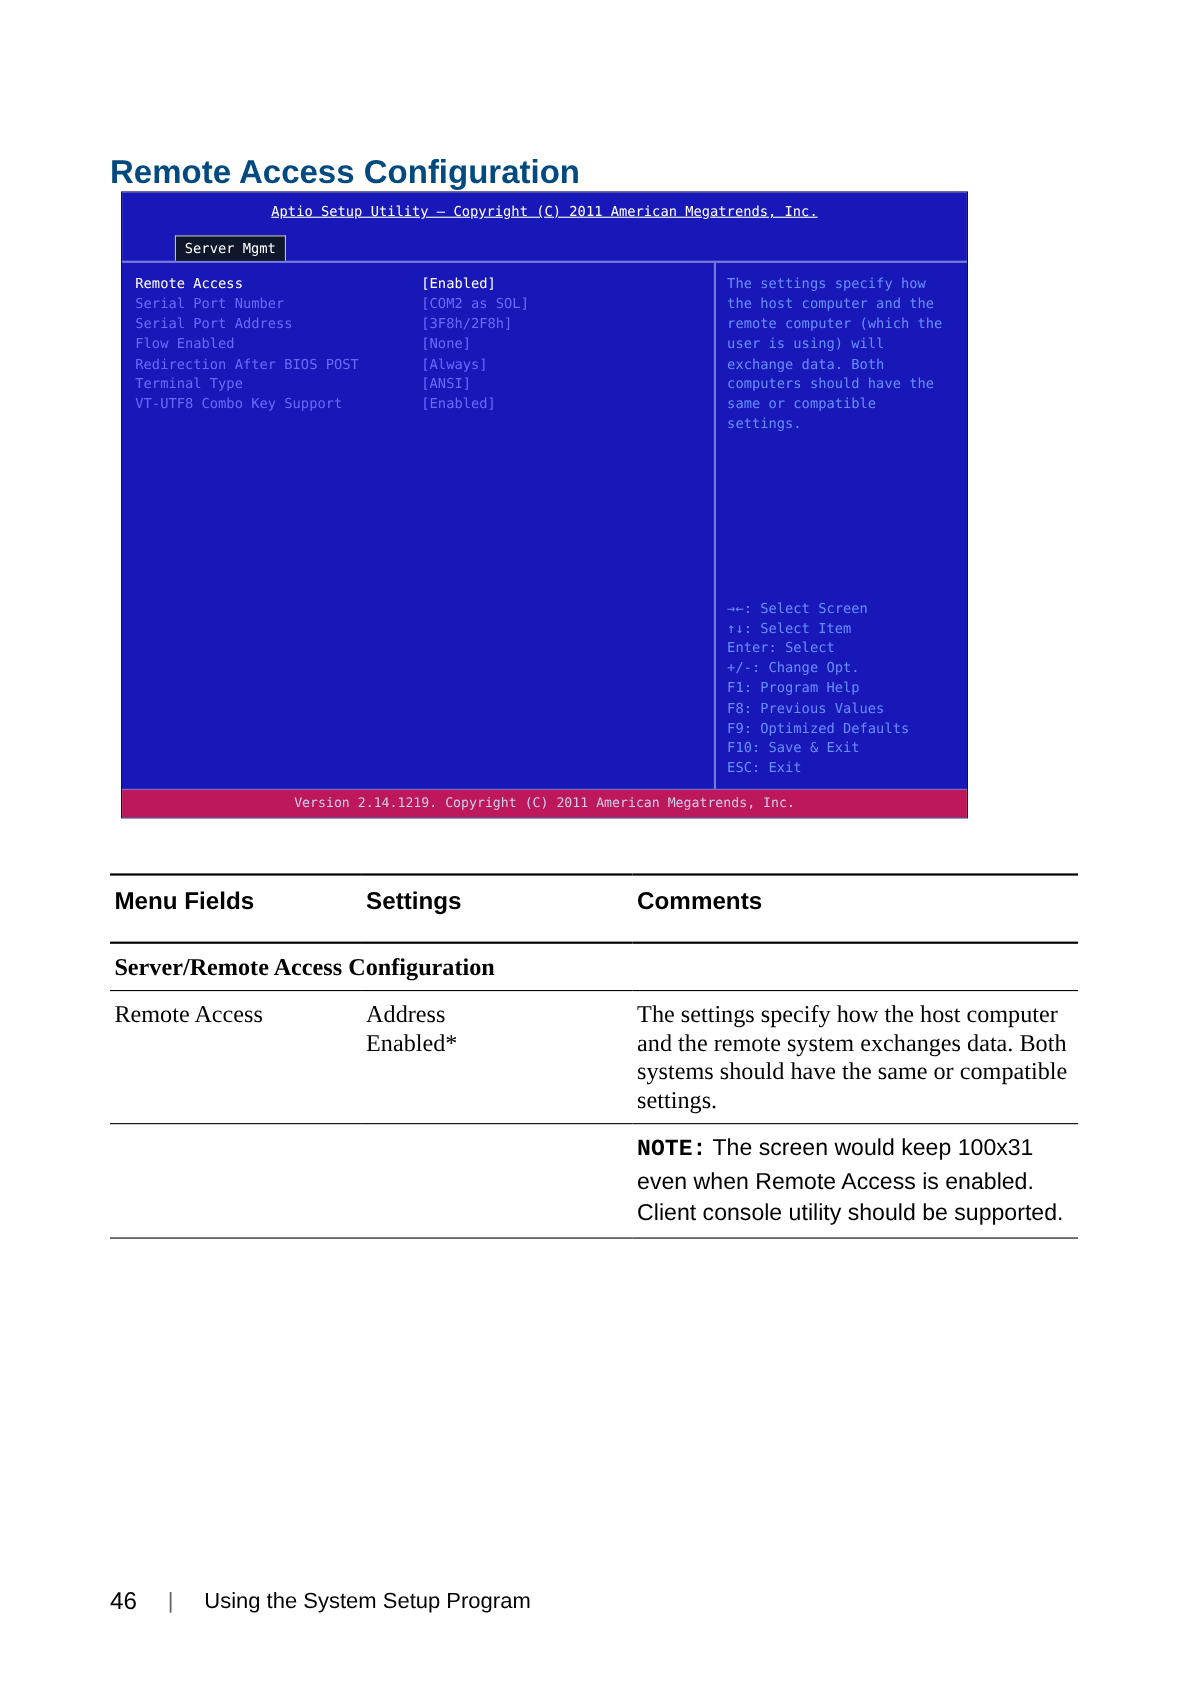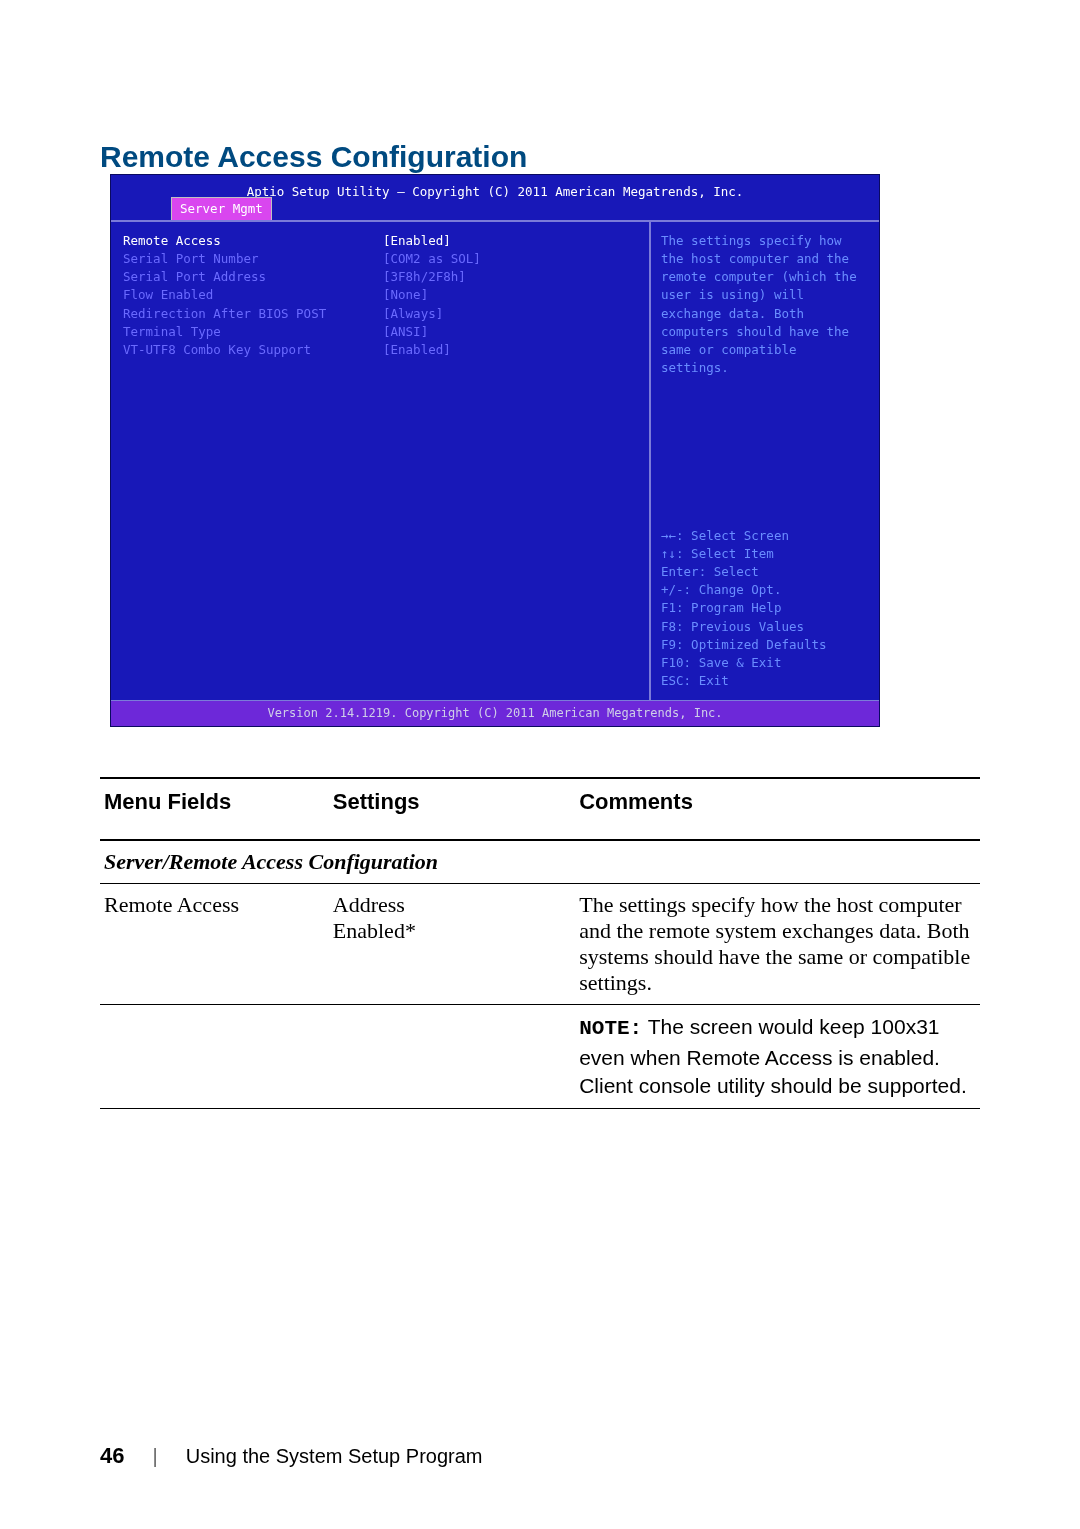--- a/index.html
+++ b/index.html
@@ -28,28 +28,29 @@
     font-size: 12.5px;
     line-height: 1.45;
     border: 1px solid #0a0a60;
   }
   .bios-header {
     background: #1818b8;
     color: #ffffff;
     text-align: center;
     padding: 6px 4px 2px 4px;
     position: relative;
-    height: 45px;
+    height: 62px;
+    text-decoration: underline;
   }
   .bios-header-title { display:block; padding-top:2px; }
   .bios-tab {
     position: absolute;
-    left: 60px;
+    left: 48px;
     bottom: 0;
-    background: #d946ef;
+    background: #0f172a;
     color: #ffffff;
     padding: 2px 8px;
     display: inline-block;
     border: 1px solid #c0c0c0;
     border-bottom: none;
     margin-top: 24px;
   }
   .bios-body {
     display: flex;
     background: #1818b8;
@@ -75,21 +76,21 @@
     padding: 10px 10px;
     border-top: 2px solid #7b7bd9;
     display: flex;
     flex-direction: column;
     justify-content: space-between;
   }
   .bios-help { color:#6a8dff; }
   .bios-keys { color:#6a8dff; margin-top: 80px; }
   .bios-keys div { white-space: nowrap; }
   .bios-footer {
-    background: #6d28d9;
+    background: #be185d;
     color: #cfcfe8;
     text-align: center;
     padding: 4px;
     font-size: 12px;
     border-top: 1px solid #7b7bd9;
   }
   
   .menu-table {
     width: 100%;
     border-collapse: collapse;
@@ -101,21 +102,20 @@
     font-weight: bold;
     text-align: left;
     padding: 10px 4px 24px 4px;
     border-top: 2px solid #000;
     border-bottom: 2px solid #000;
   }
   .section-row td {
     font-weight: bold;
     padding: 8px 4px;
     border-bottom: 1px solid #000;
-    font-style: italic;
   }
   .menu-table td {
     vertical-align: top;
     padding: 8px 4px;
     font-family: Georgia, 'Times New Roman', serif;
   }
   .col-menu { width: 26%; }
   .col-settings { width: 28%; }
   .col-comments { width: 46%; }
   .note-row td { border-top: 1px solid #000; border-bottom: 1px solid #000; }
@@ -128,21 +128,21 @@
   .page-footer {
     position: absolute;
     bottom: 60px;
     left: 100px;
     font-family: Arial, Helvetica, sans-serif;
     font-size: 20px;
     display: flex;
     align-items: center;
     gap: 28px;
   }
-  .page-num { font-weight: bold; font-size: 22px;}
+  .page-num { font-weight: normal; font-size: 22px;}
   .footer-sep { color:#666; }
 </style>
 </head>
 <body>
 
 <div class="page">
   <h2 class="section-title">Remote Access Configuration</h2>
 
   <div class="bios">
     <div class="bios-header">

